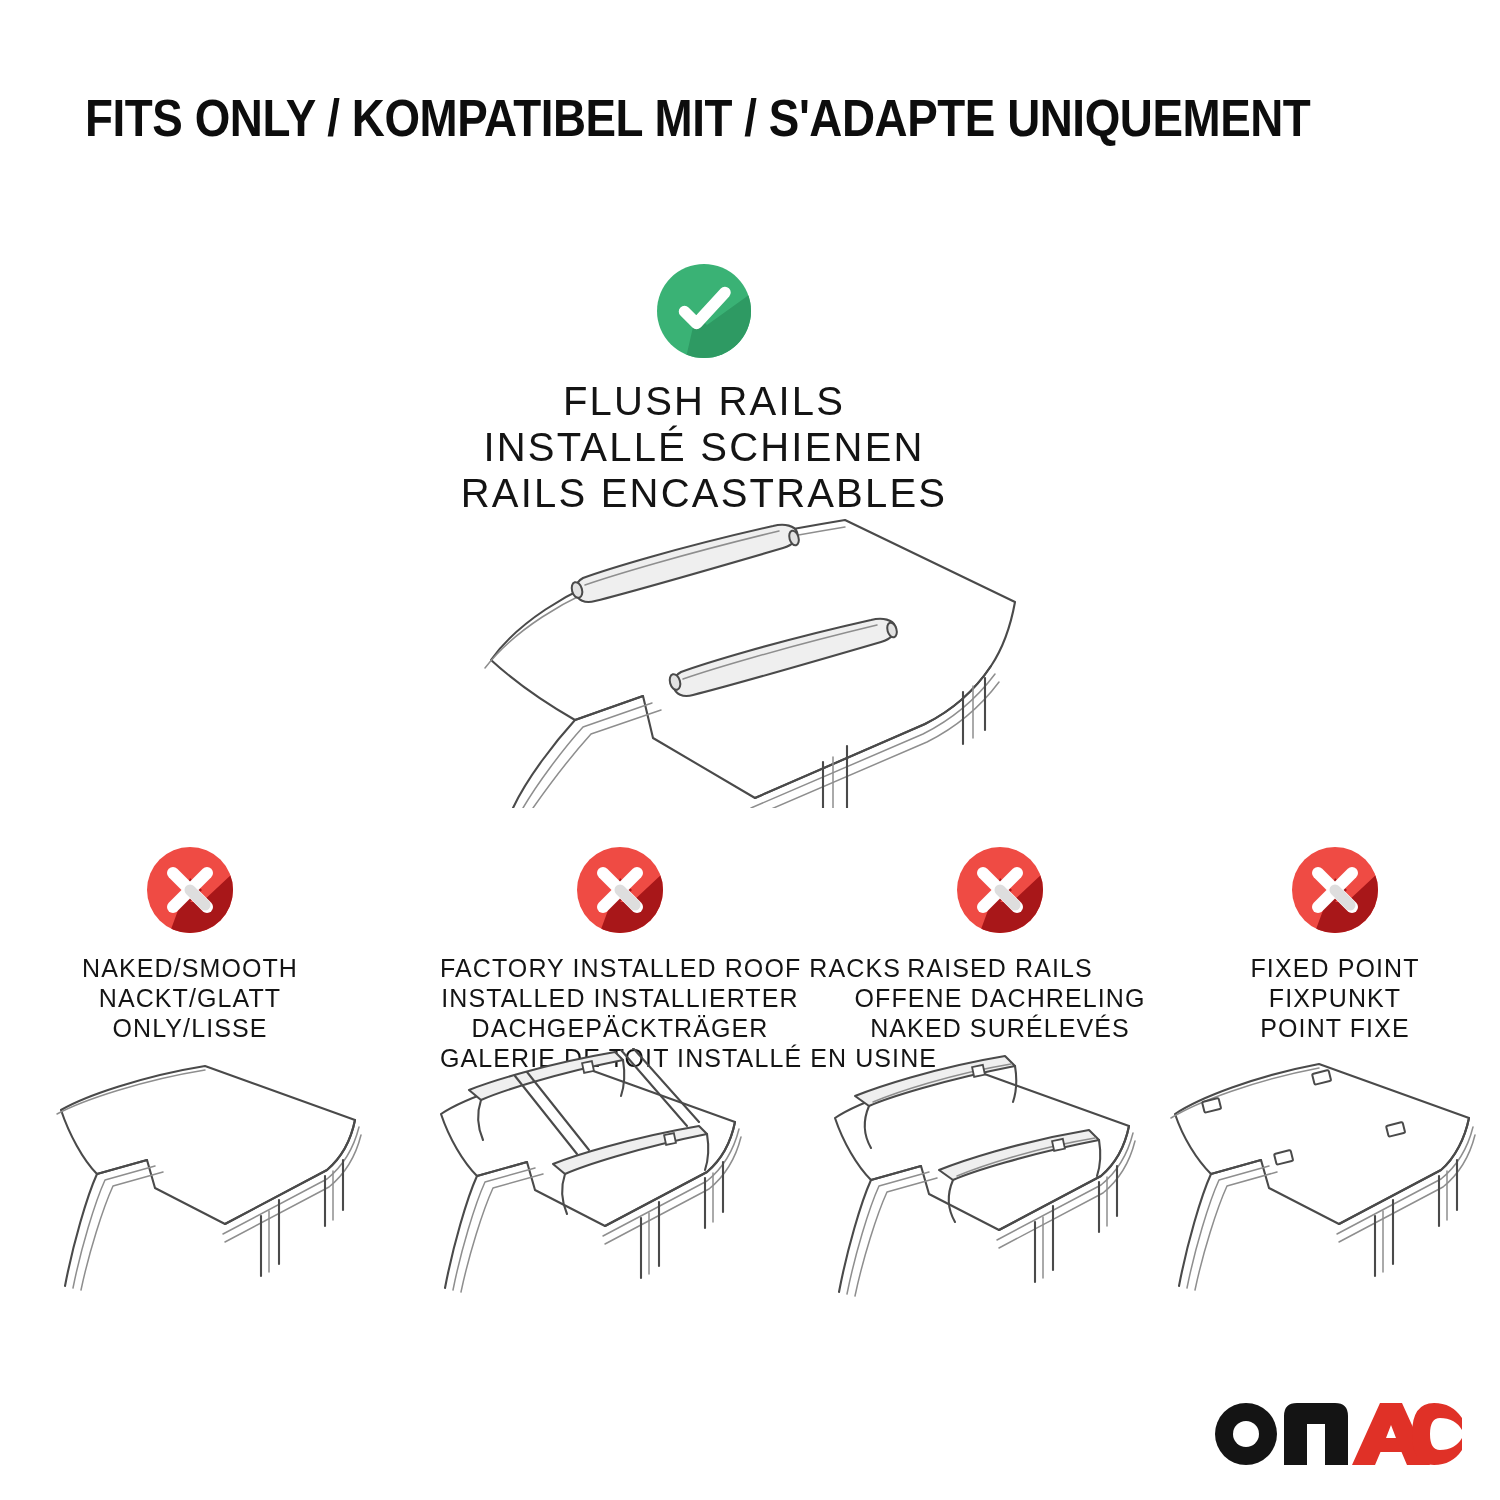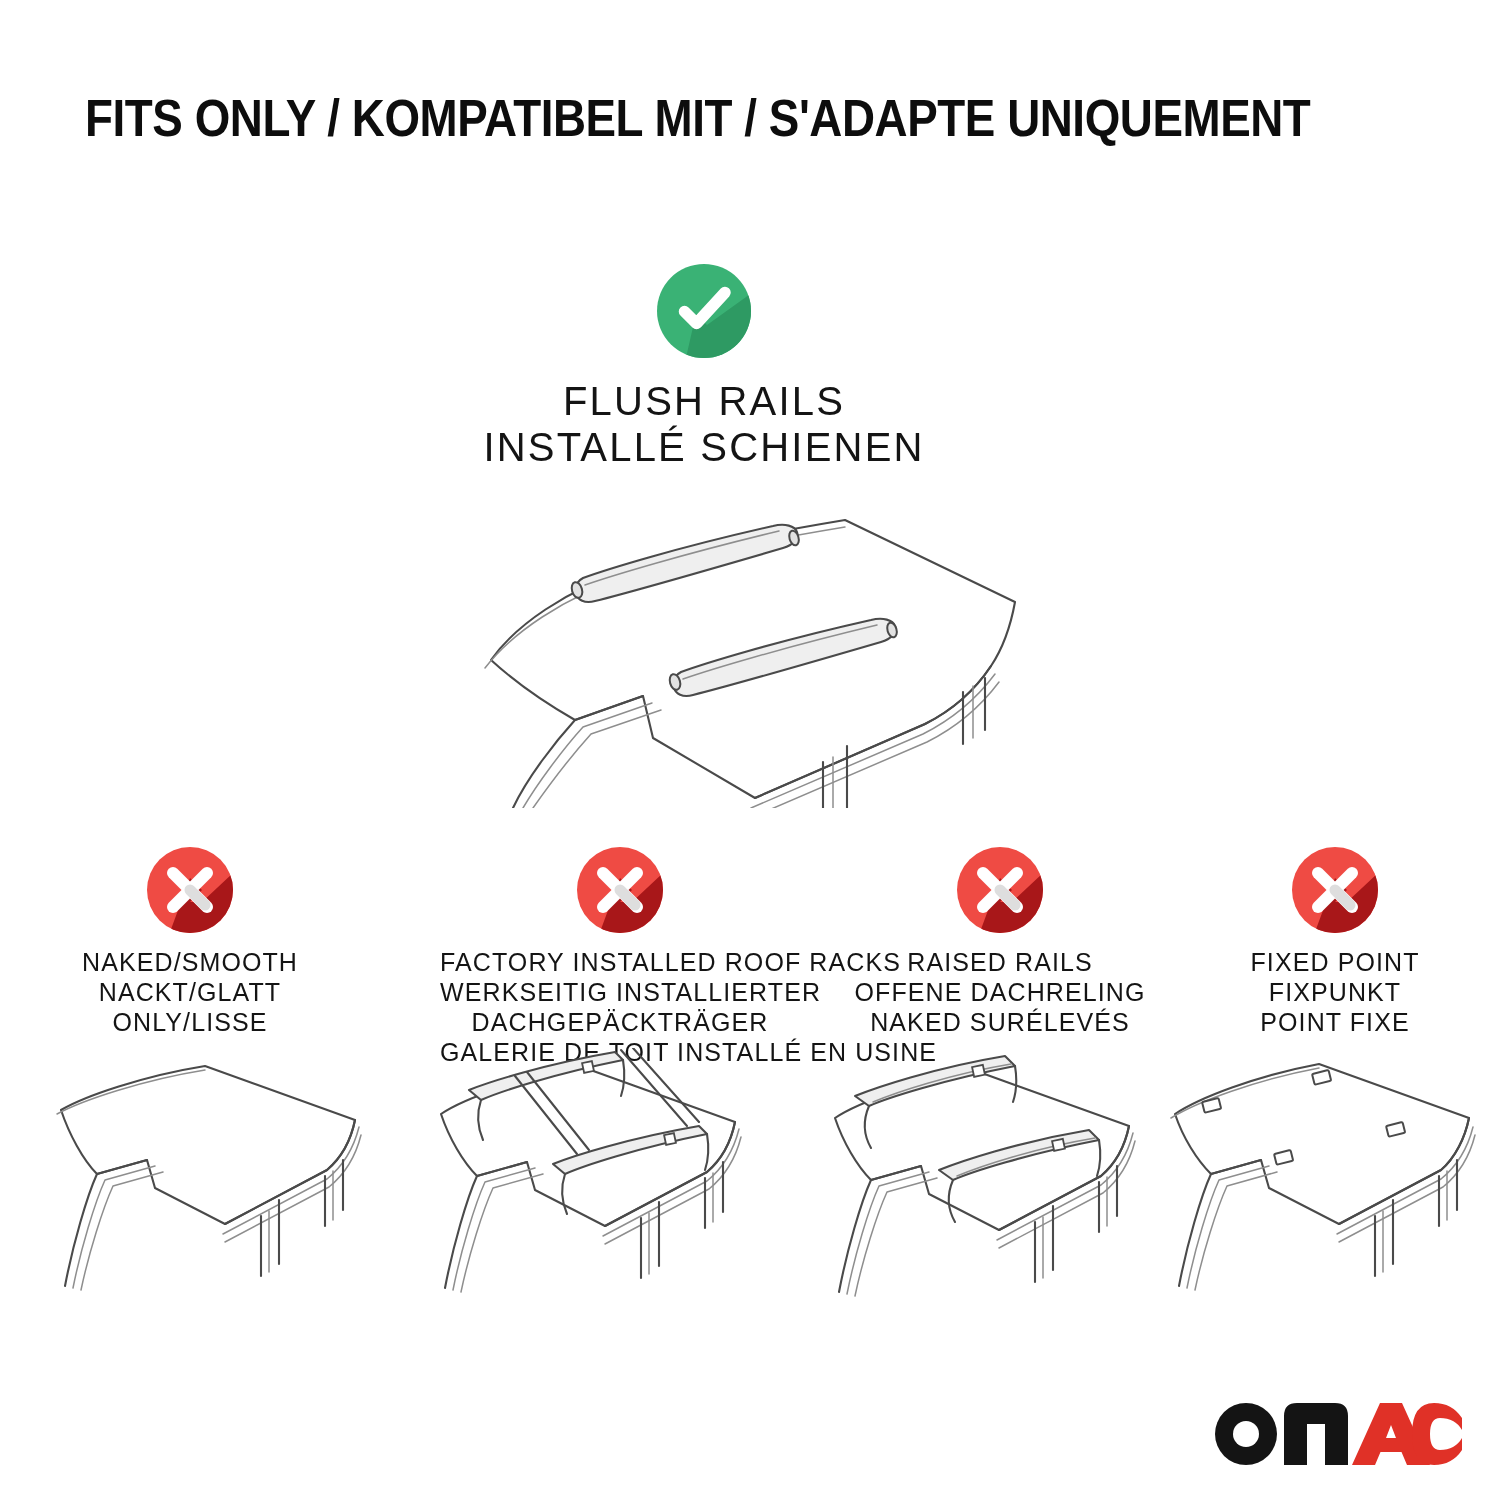--- a/index.html
+++ b/index.html
@@ -72,21 +72,21 @@
   #col-0{ left:10px; }
   #col-1{ left:440px; }
   #col-2{ left:820px; }
   #col-3{ left:1155px; }
 
   .x-icon-wrap{
     width:90px;height:90px;
     margin:0 auto;
     position:relative;
   }
-  .col-lines{ margin-top:12px; }
+  .col-lines{ margin-top:18px; }
   .col-line{
     font-family:"Liberation Sans", sans-serif;
     font-weight:300;
     font-size:25px;
     line-height:30px;
     letter-spacing:1.1px;
     color:#141414;
     white-space:nowrap;
   }
 
@@ -133,20 +133,21 @@
       <g clip-path="url(#ckClip)">
         <path d="M41 52 L52 63 L98 30 L98 100 L30 100 Z" fill="#2E9A63"></path>
       </g>
       <path d="M29.5 49.5 L41.5 61.5 L70 30.5" fill="none" stroke="#FFFFFF" stroke-width="11.5" stroke-linecap="round" stroke-linejoin="round"></path>
     </svg>
   </div>
 
   <div class="fits-lines">
     <div class="fits-line">FLUSH RAILS</div>
     <div class="fits-line">INSTALLÉ SCHIENEN</div>
+    <div class="fits-line">RAILS ENCASTRABLES</div>
   </div>
 </div>
 
 <div id="hero-roof">
   <svg width="610" height="310" viewBox="0 0 610 310" aria-hidden="true">
 
     <path class="rl" d="M36 162 C 60 128 110 92 178 70 C 250 46 330 32 390 22
                          L 560 104
                          C 556 126 548 150 536 168
                          C 520 192 498 212 470 226
@@ -233,21 +234,21 @@
       <g clip-path="url(#xClip1)">
         <path d="M45 33 L57 45 L45 57 L57 57 L90 26 L90 95 L22 95 Z" fill="#A81719"></path>
       </g>
       <path d="M28 28 L62 62" stroke="#FFFFFF" stroke-width="12" stroke-linecap="round"></path>
       <path d="M62 28 L28 62" stroke="#FFFFFF" stroke-width="12" stroke-linecap="round"></path>
       <path d="M45 45 L60 60" stroke="#DEDEDE" stroke-width="11" stroke-linecap="round"></path>
     </svg>
   </div>
   <div class="col-lines">
     <div class="col-line">FACTORY INSTALLED ROOF RACKS</div>
-    <div class="col-line">WERKSEITIG INSTALLIERTER</div>
+    <div class="col-line">INSTALLED INSTALLIERTER</div>
     <div class="col-line">DACHGEPÄCKTRÄGER</div>
     <div class="col-line">GALERIE DE TOIT INSTALLÉ EN USINE</div>
   </div>
 </div>
 
 <div class="col" id="col-2">
   <div class="x-icon-wrap">
     <svg width="90" height="90" viewBox="0 0 90 90" aria-hidden="true">
       <defs>
           <clipPath id="xClip2">

